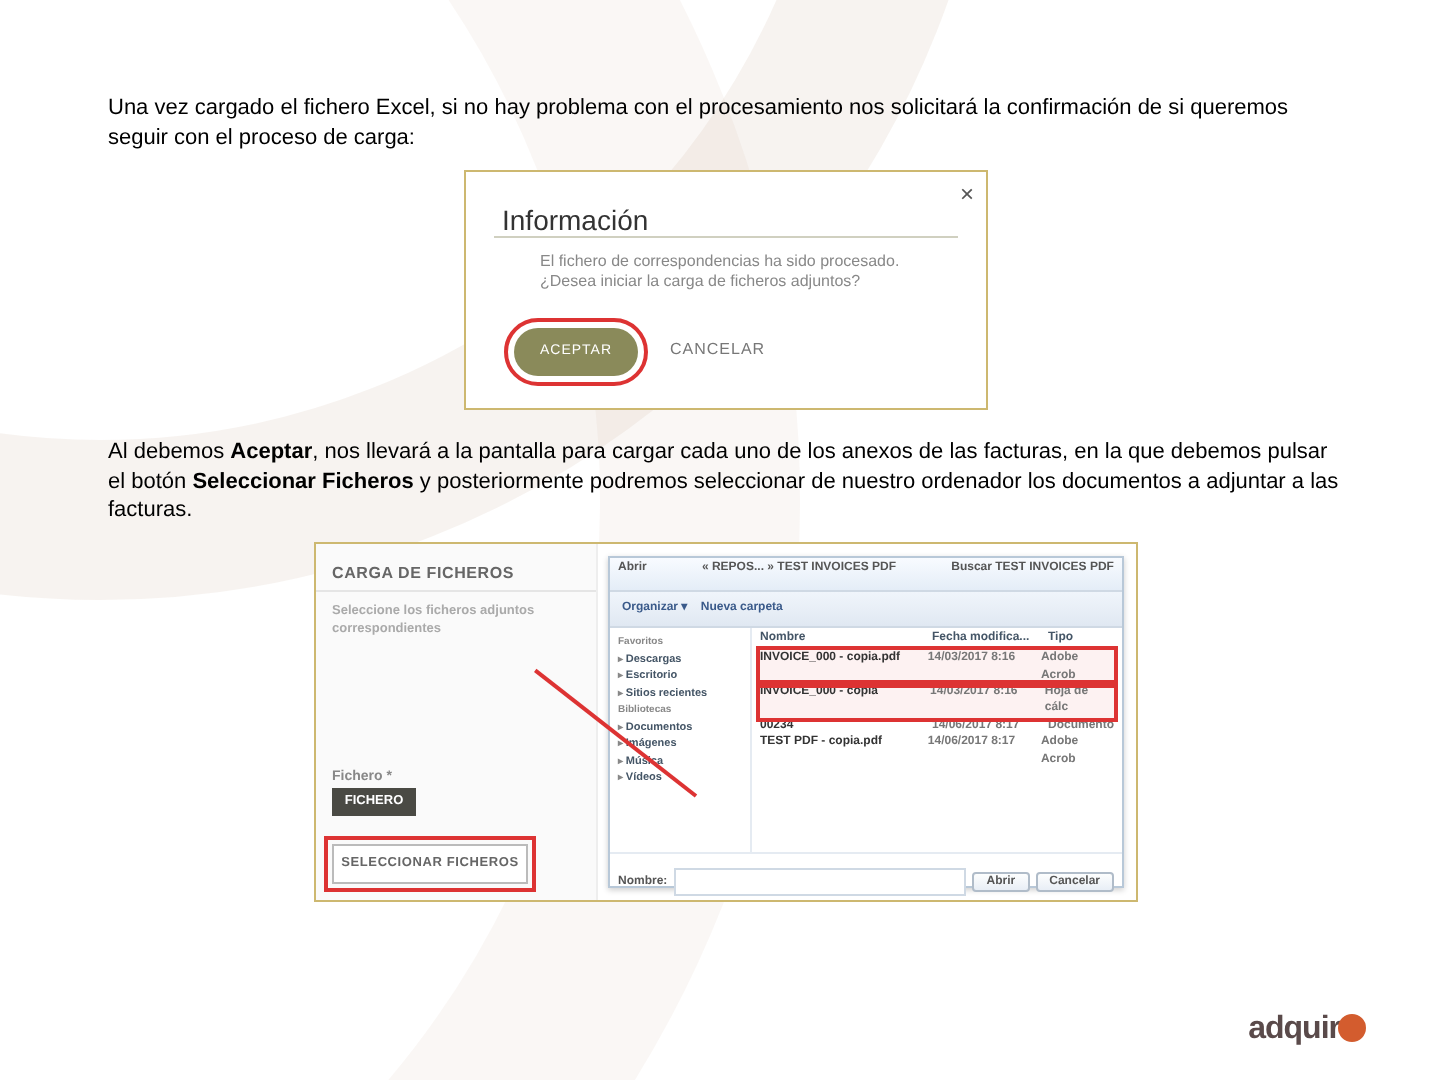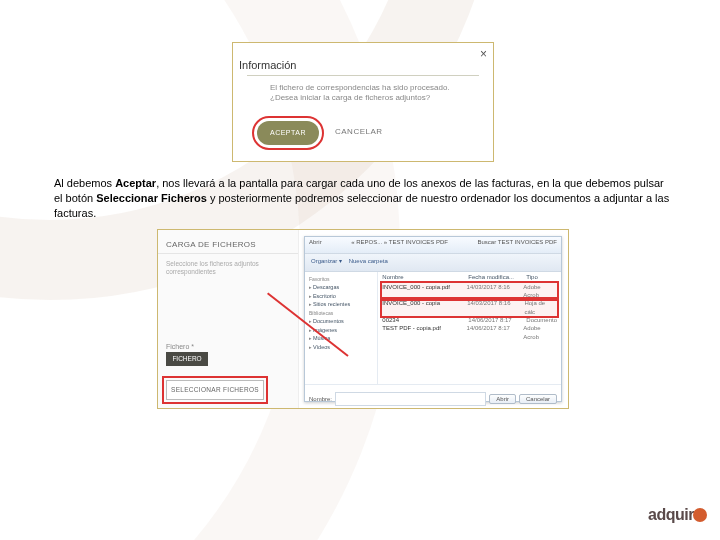--- a/index.html
+++ b/index.html
@@ -53,22 +53,22 @@
     width: 260px;
     height: 118px;
   }
   .fig1-close {
     position: absolute;
     top: 4px; right: 6px;
     font-size: 12px; color: #555;
   }
   .fig1-title {
     position: absolute;
-    top: 16px; left: 6px;
-    font-size: 11px; color: #333;
+    top: 16px; left: 18px;
+    font-size: 14px; color: #333;
   }
   .fig1-hr {
     position: absolute;
     top: 32px; left: 14px; right: 14px;
     border-top: 1px solid #d0d0c0;
   }
   .fig1-msg {
     position: absolute;
     top: 40px; left: 18px; right: 18px;
     font-size: 8px; color: #888;
@@ -91,20 +91,21 @@
   }
   .fig1-cancel {
     position: absolute;
     top: 84px; left: 102px;
     font-size: 8px; color: #777;
     letter-spacing: 0.5px;
   }
   .fig2 {
     width: 410px;
     height: 178px;
+    font-weight: bold;
   }
   .fig2-left {
     position: absolute;
     top: 0; left: 0; bottom: 0;
     width: 140px;
     background: #fafafa;
     border-right: 1px solid #eee;
   }
   .fig2-left-title {
     font-size: 8px; color: #666;
@@ -229,21 +230,21 @@
   }
   .fig2-line {
     position: absolute;
     width: 2px;
     background: #d33;
     transform-origin: top left;
     z-index: 5;
   }
   .footer-logo {
     position: absolute;
-    right: 12px;
+    right: 36px;
     bottom: 16px;
     font-size: 16px;
     font-weight: 600;
     color: #5a4a4a;
     letter-spacing: -0.5px;
   }
   .footer-logo .o {
     display: inline-block;
     width: 14px; height: 14px;
     background: #d35c2e;
@@ -253,20 +254,21 @@
   }
 </style>
 </head>
 <body>
 
 <div class="bg-arc-1"></div>
 <div class="bg-arc-2"></div>
 
 <div class="content">
 
+  <p class="para">Una vez cargado el fichero Excel, si no hay problema con el procesamiento nos solicitará la confirmación de si queremos seguir con el proceso de carga:</p>
 
   <div class="fig fig1">
     <span class="fig1-close">×</span>
     <div class="fig1-title">Información</div>
     <div class="fig1-hr"></div>
     <div class="fig1-msg">El fichero de correspondencias ha sido procesado. ¿Desea iniciar la carga de ficheros adjuntos?</div>
     <div class="fig1-accept">ACEPTAR</div>
     <div class="fig1-cancel">CANCELAR</div>
   </div>
 

